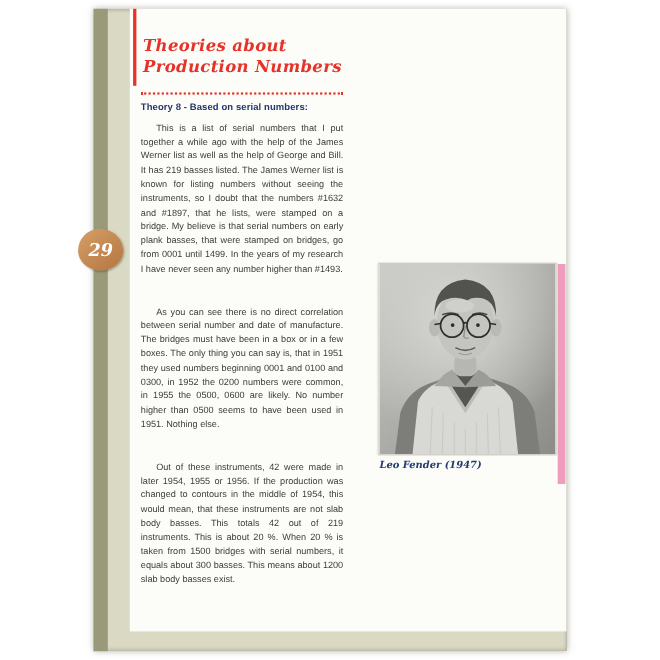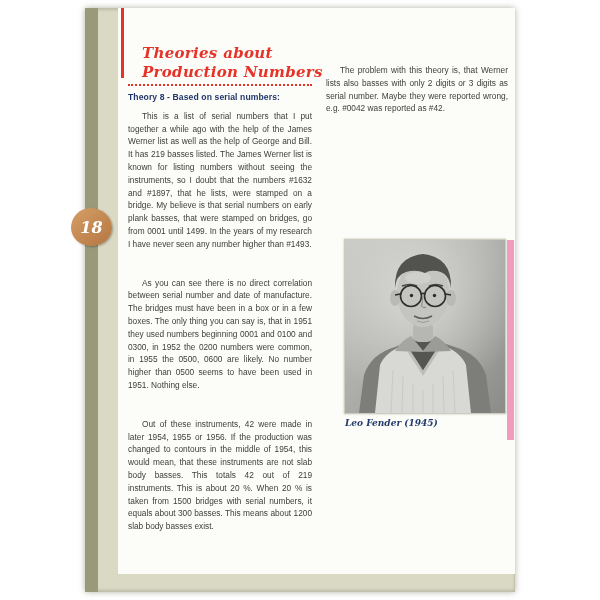--- a/index.html
+++ b/index.html
@@ -13,21 +13,21 @@
     position:absolute;left:85px;top:8px;width:430px;height:584px;
     background:#dad9c3;
     box-shadow:0 0 6px rgba(110,110,95,.55), inset 0 2px 3px rgba(60,60,50,.18), inset 0 -2px 3px rgba(60,60,50,.18);
   }
   .olive-stripe{position:absolute;left:0;top:0;width:13px;height:100%;background:#9a9a7a;}
   .white-area{position:absolute;left:33px;top:0;width:397px;height:566px;background:#fcfcf8;}
 
   .red-rule{position:absolute;left:36px;top:0;width:3px;height:70px;background:#e5332a;}
 
   .page-title{
-    position:absolute;left:45px;top:24px;margin:12px;
+    position:absolute;left:45px;top:24px;margin:0;
     font-family:"DejaVu Serif", serif;font-style:italic;font-weight:bold;
     font-size:15px;line-height:19px;color:#e5332a;letter-spacing:.3px;
   }
 
   .badge{
     position:absolute;left:-14px;top:200px;width:41px;height:38px;
     background:linear-gradient(140deg,#d29a63 10%,#b87a45 90%);
     border-radius:48% 52% 50% 50% / 52% 52% 48% 48%;
     display:flex;align-items:center;justify-content:center;
     color:#ffffff;font-family:"DejaVu Serif", serif;font-style:italic;font-weight:bold;font-size:16px;
@@ -70,32 +70,31 @@
     <div class="white-area"></div>
 
     <div class="red-rule"></div>
 
     <h1 class="page-title">
       <span>Theories about</span><br>
       <span>Production Numbers</span>
     </h1>
 
     <div class="badge">
-      <span>18</span>
+      <span>29</span>
     </div>
 
     <div class="col col-left">
       <h2 class="heading">Theory 8 - Based on serial numbers:</h2>
       <p>This is a list of serial numbers that I put together a while ago with the help of the James Werner list as well as the help of George and Bill. It has 219 basses listed. The James Werner list is known for listing numbers without seeing the instruments, so I doubt that the numbers #1632 and #1897, that he lists, were stamped on a bridge. My believe is that serial numbers on early plank basses, that were stamped on bridges, go from 0001 until 1499. In the years of my research I have never seen any number higher than #1493.</p>
       <p>As you can see there is no direct correlation between serial number and date of manufacture. The bridges must have been in a box or in a few boxes. The only thing you can say is, that in 1951 they used numbers beginning 0001 and 0100 and 0300, in 1952 the 0200 numbers were common, in 1955 the 0500, 0600 are likely. No number higher than 0500 seems to have been used in 1951. Nothing else.</p>
       <p>Out of these instruments, 42 were made in later 1954, 1955 or 1956. If the production was changed to contours in the middle of 1954, this would mean, that these instruments are not slab body basses. This totals 42 out of 219 instruments. This is about 20 %. When 20 % is taken from 1500 bridges with serial numbers, it equals about 300 basses. This means about 1200 slab body basses exist.</p>
     </div>
 
     <div class="col col-right">
-      <p>The problem with this theory is, that Werner lists also basses with only 2 digits or 3 digits as serial number. Maybe they were reported wrong, e.g. #0042 was reported as #42.</p>
     </div>
 
     <figure class="photo" aria-label="black-and-white portrait photo of a man with round glasses wearing a light knit vest over a dark shirt">
       <svg viewBox="0 0 160 173" preserveAspectRatio="none">
         <defs>
           <linearGradient id="phbg" x1="0" y1="0" x2="1" y2="1">
             <stop offset="0" stop-color="#c9c9c5"></stop>
             <stop offset="0.55" stop-color="#a8a8a4"></stop>
             <stop offset="1" stop-color="#8b8b88"></stop>
           </linearGradient>
@@ -139,18 +138,18 @@
         <circle cx="66.5" cy="55.5" r="1.7" fill="#2b2b29"></circle>
         <circle cx="89.5" cy="55.5" r="1.7" fill="#2b2b29"></circle>
 
         <path d="M78,56 Q77,64 76.5,66 Q78.5,68.5 81,67" fill="none" stroke="#8f8f8b" stroke-width="1.2"></path>
 
         <path d="M69,76 Q78,81 87,76" fill="none" stroke="#5e5e5a" stroke-width="1.5"></path>
         <path d="M72,81 Q78,84 84,81" fill="none" stroke="#9a9a96" stroke-width="1"></path>
       </svg>
     </figure>
 
-    <div class="caption">Leo Fender (1945)</div>
+    <div class="caption">Leo Fender (1947)</div>
 
     <div class="pink-stripe"></div>
 
   </div>
 </div>
 
 </body></html>

